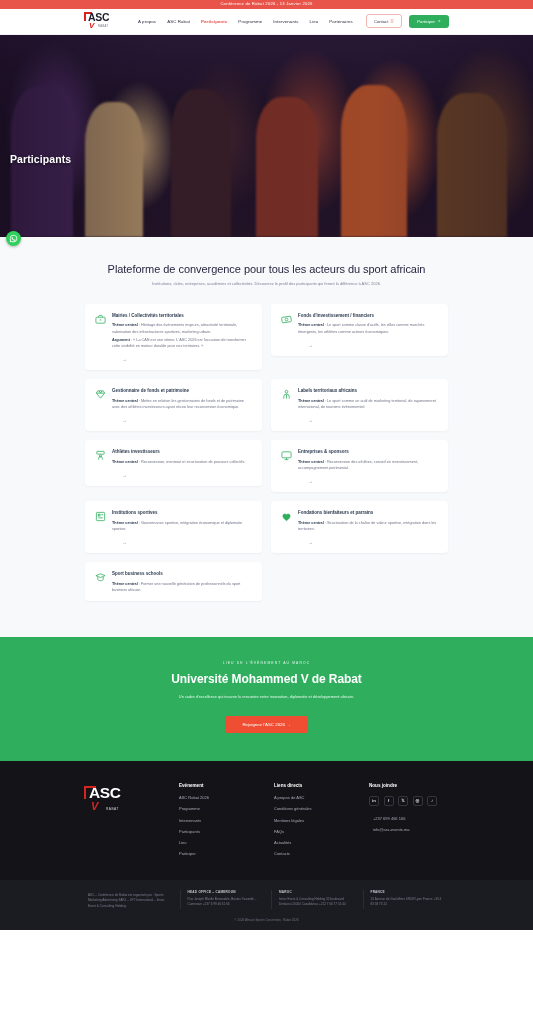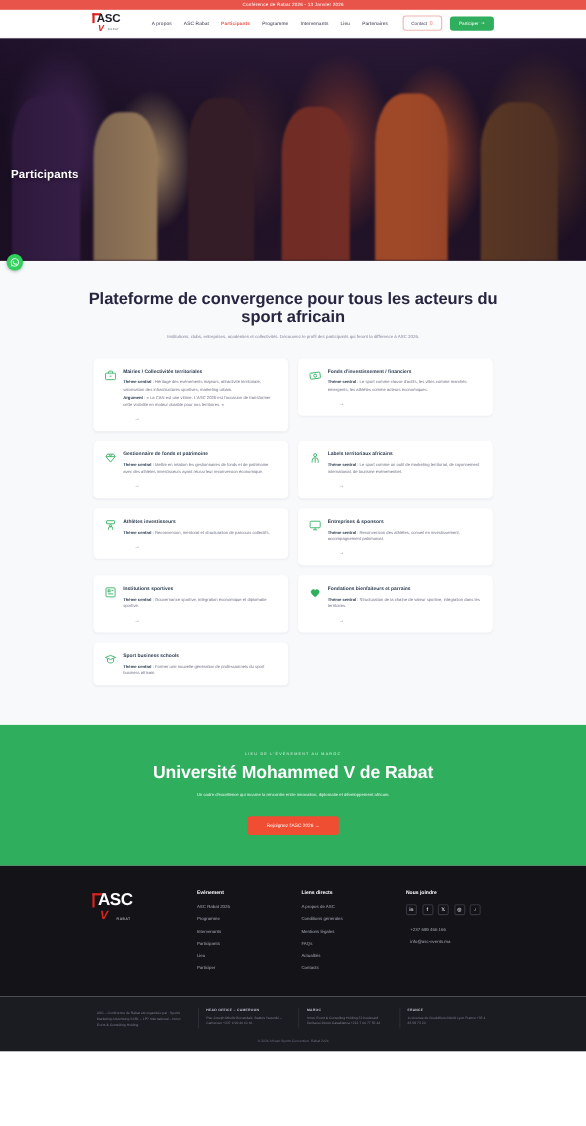--- a/index.html
+++ b/index.html
@@ -144,21 +144,21 @@
   }
   .fab svg { width: 9px; height: 9px; }
 
   
   .section {
     background: #f8f9fb;
     padding: 26px 0 36px;
   }
   .sec-head { text-align: center; padding: 0 60px; }
   .sec-title {
-    font-size: 15px; font-weight: 700; color: #262640;
+    font-size: 11px; font-weight: 400; color: #262640;
     letter-spacing: -.05px;
   }
   .sec-sub {
     font-size: 4px; color: #82829a;
     margin-top: 6px; line-height: 1.5;
   }
 
   .grid {
     display: grid;
     grid-template-columns: 1fr 1fr;
@@ -211,21 +211,21 @@
     padding: 24px 60px 28px;
     color: #ffffff;
   }
   .cta-kicker {
     font-size: 3.4px;
     letter-spacing: 1.1px;
     text-transform: uppercase;
     color: #e2f5e8;
   }
   .cta-title {
-    font-size: 16px;
+    font-size: 12px;
     font-weight: 700;
     margin-top: 7px;
     letter-spacing: -.1px;
   }
   .cta-sub {
     font-size: 3.9px;
     margin-top: 8px;
     color: #e8f7ee;
     line-height: 1.5;
   }

